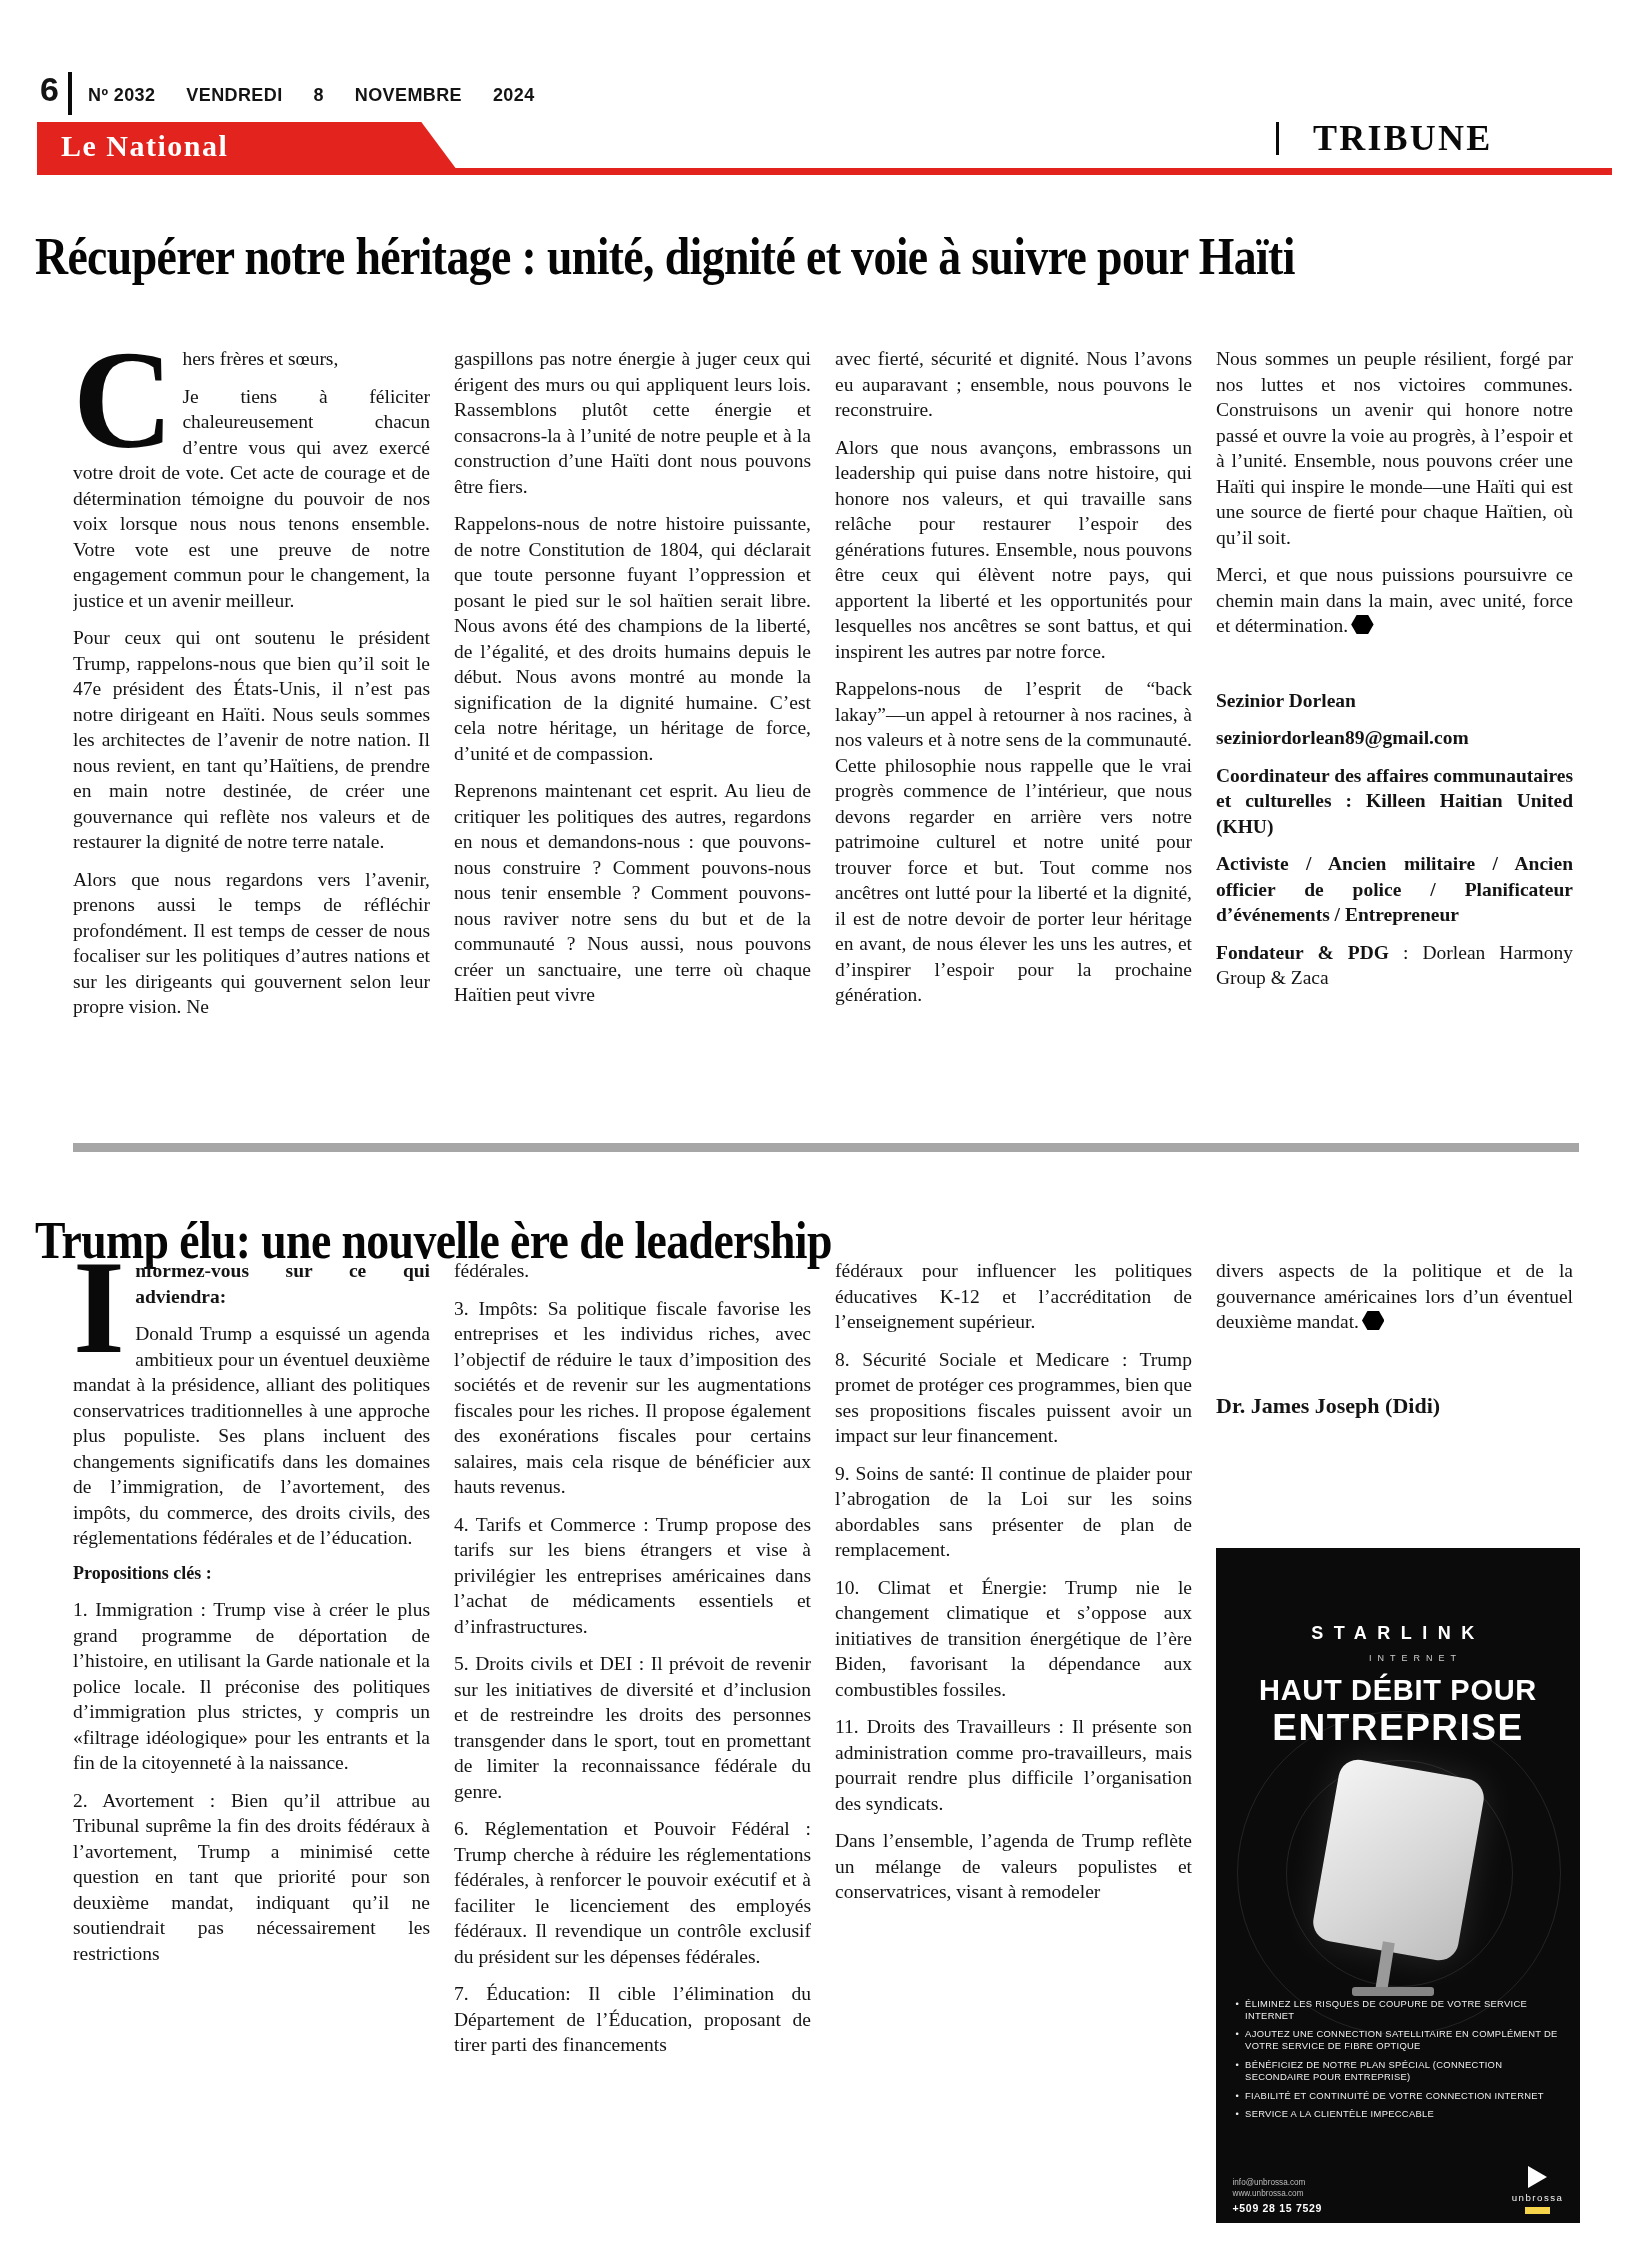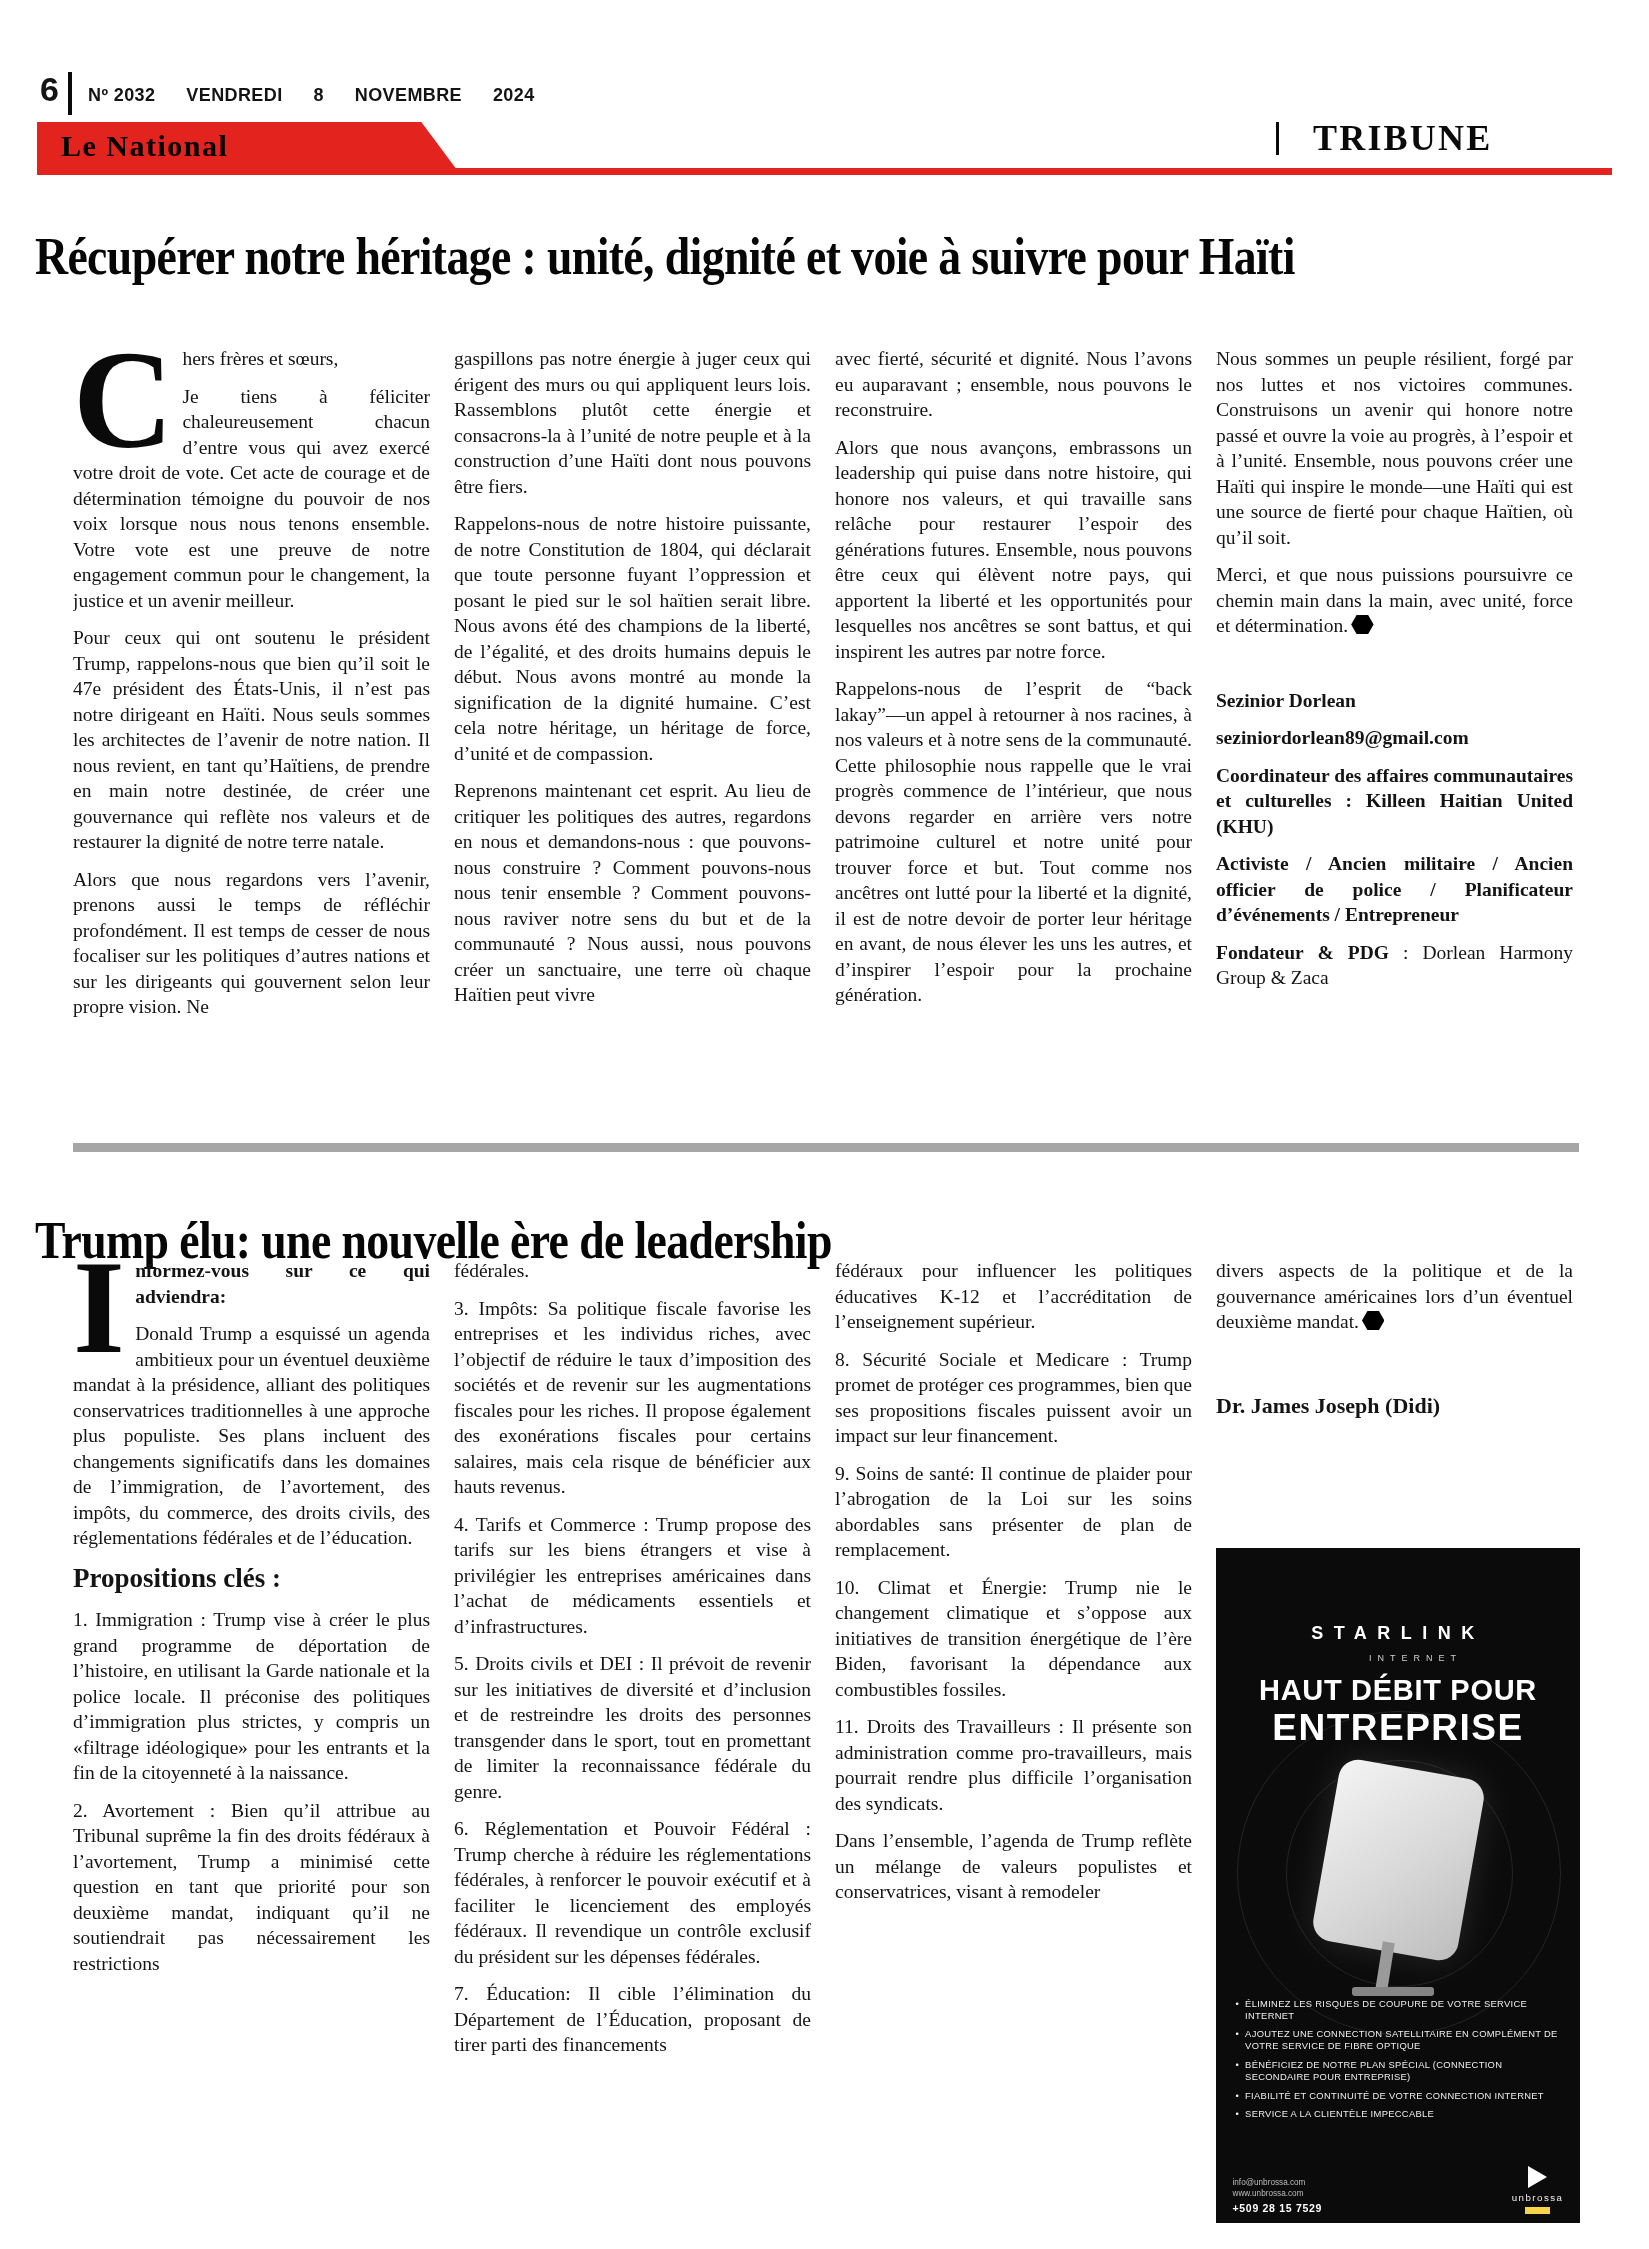--- a/index.html
+++ b/index.html
@@ -14,42 +14,42 @@
   #page-num .vbar { width:3.7px; height:43px; background:#0a0a0a; margin-left:9px; }
   #issue-line { position:absolute; left:88px; top:85px;
     font-family:"Liberation Sans",sans-serif; font-weight:bold; font-size:18px; letter-spacing:0.4px; }
   #issue-line span { margin-right:25.5px; }
   #tribune { position:absolute; left:1276px; top:117px; display:flex; align-items:center; }
   #tribune .vbar { width:3px; height:33px; background:#0a0a0a; margin-right:34px; }
   #tribune .word { font-weight:bold; font-size:36px; letter-spacing:2.2px; color:#0a0a0a; }
   #banner { position:absolute; left:37px; top:122px; width:420px; height:48px;
     background:var(--red); clip-path:polygon(0 0, 91.5% 0, 100% 100%, 0 100%);
     display:flex; align-items:center; }
-  #banner .brand { color:#000000; font-weight:bold; font-size:30px; letter-spacing:1.5px; padding-left:24px; }
+  #banner .brand { color:#ffffff; font-weight:bold; font-size:30px; letter-spacing:1.5px; padding-left:24px; }
   #red-rule { position:absolute; left:37px; top:168px; width:1575px; height:6.7px; background:var(--red); }
 
   
   .headline { position:absolute; left:35px; width:1762px; font-weight:bold; color:#060606;
     font-size:52px; line-height:69px; letter-spacing:-0.7px;
     transform:scaleX(0.88); transform-origin:0 0; }
   #a1-title { top:187px; }
   #a2-title { top:1171px; }
 
   
   .col { position:absolute; width:357px; overflow:hidden; }
   .a1col { top:346px; height:784px; }
   .a2col { top:1258px; height:984px; }
   .c1 { left:73px; } .c2 { left:454px; } .c3 { left:835px; } .c4 { left:1216px; }
   .bp { font-size:19.5px; line-height:25.5px; text-align:justify; margin:0 0 12px 0; }
   .bp:last-child { margin-bottom:0; }
   .dropcap { float:left; font-weight:bold; font-size:139px; line-height:103px; height:103px;
     margin:3px 9px 0 0; color:#0a0a0a; }
   .dropcap-i { font-size:133px; line-height:93px; height:91px; margin-right:10.5px; }
   .bold-intro { font-weight:bold; }
-  .sub-heading { font-weight:bold; font-size:27px; margin:4.5px 0 13.5px 0; }
+  .sub-heading { font-weight:bold; font-size:18px; margin:4.5px 0 13.5px 0; }
   .byline { margin-top:49px; }
   .byline .bp { font-weight:bold; margin-bottom:12px; }
   .byline .plain { font-weight:normal; }
   .endmark { display:inline-block; width:22.5px; height:19.5px; background:#000; margin-left:3px;
     vertical-align:-2.2px;
     clip-path:polygon(25% 0, 75% 0, 100% 50%, 75% 100%, 25% 100%, 0 50%); }
   #a2-byline { font-size:22px; font-weight:bold; margin-top:58px; }
 
   #divider { position:absolute; left:73px; top:1143px; width:1506px; height:9px; background:#a6a6a6; }
 

